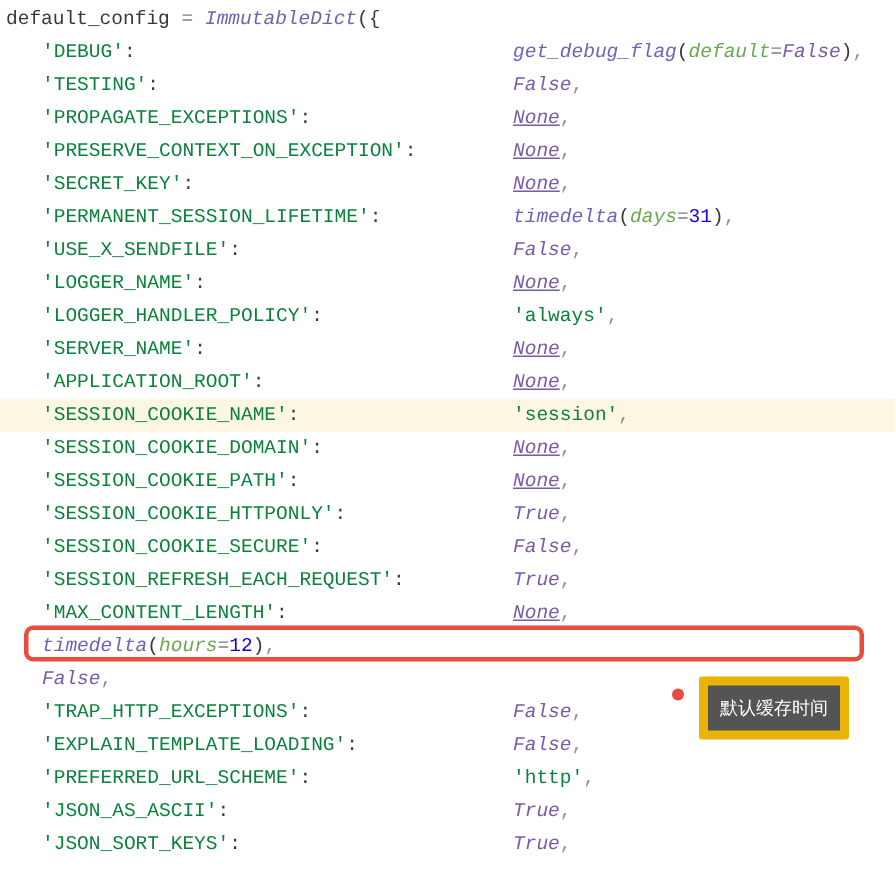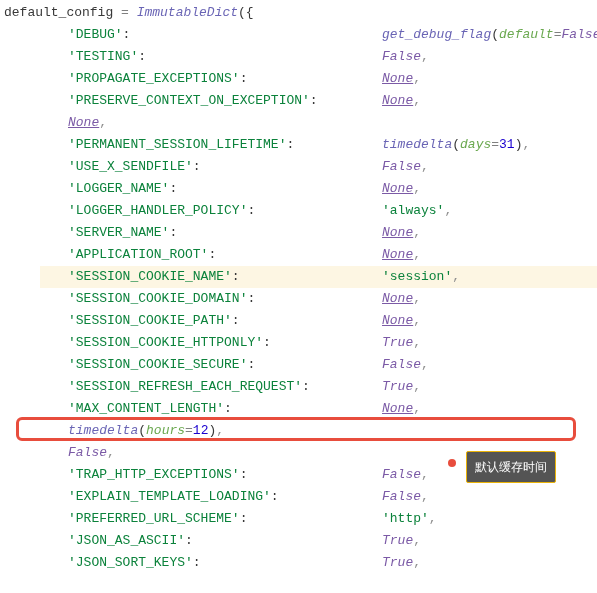--- a/index.html
+++ b/index.html
@@ -29,41 +29,40 @@
     .val-func { color: #6a65b5; font-style: italic; }
     .val-num { color: #1a00cf; }
     .val-false { color: #7b5aa6; font-style: italic; }
     .val-true { color: #7b5aa6; font-style: italic; text-align: right; }
     .val-none { color: #7b5aa6; font-style: italic; text-decoration: underline; }
     .val-str { color: #0b823b; text-align: center; }
     .comma { color: #909090; }
     .row {
       display: flex;
       padding-left: 28px;
-      margin-left: 40px;
     }
     .k { width: 314px; flex: 0 0 314px; white-space: pre; }
     .v { white-space: pre; }
     .red-box {
       position: absolute;
       border: 3px solid #e84d3d;
       border-radius: 6px;
       pointer-events: none;
       left: 16px;
       width: 560px;
     }
     .tooltip {
       position: absolute;
       background: #545454;
       color: #fff;
       font-family: -apple-system, sans-serif;
       font-size: 12px;
       padding: 4px 8px;
       border-radius: 2px;
-      border: 1px solid #eab308;
+      border: 6px solid #eab308;
     }
     .red-dot {
       position: absolute;
       width: 8px;
       height: 8px;
       background: #e84d3d;
       border-radius: 50%;
     }
   </style>
 </head>
@@ -81,20 +80,21 @@
     </div>
     <div class="row">
       <span class="k"><span class="key">'PROPAGATE_EXCEPTIONS'</span><span class="paren">:</span></span>
       <span class="v"><span class="val-none">None</span><span class="comma">,</span></span>
     </div>
     <div class="row">
       <span class="k"><span class="key">'PRESERVE_CONTEXT_ON_EXCEPTION'</span><span class="paren">:</span></span>
       <span class="v"><span class="val-none">None</span><span class="comma">,</span></span>
     </div>
     <div class="row">
+      <span class="k"><span class="key">'SECRET_KEY'</span><span class="paren">:</span></span>
       <span class="v"><span class="val-none">None</span><span class="comma">,</span></span>
     </div>
     <div class="row">
       <span class="k"><span class="key">'PERMANENT_SESSION_LIFETIME'</span><span class="paren">:</span></span>
       <span class="v"><span class="val-func">timedelta</span><span class="paren">(</span><span class="arg">days</span><span class="op">=</span><span class="val-num">31</span><span class="paren">)</span><span class="comma">,</span></span>
     </div>
     <div class="row">
       <span class="k"><span class="key">'USE_X_SENDFILE'</span><span class="paren">:</span></span>
       <span class="v"><span class="val-false">False</span><span class="comma">,</span></span>
     </div>

